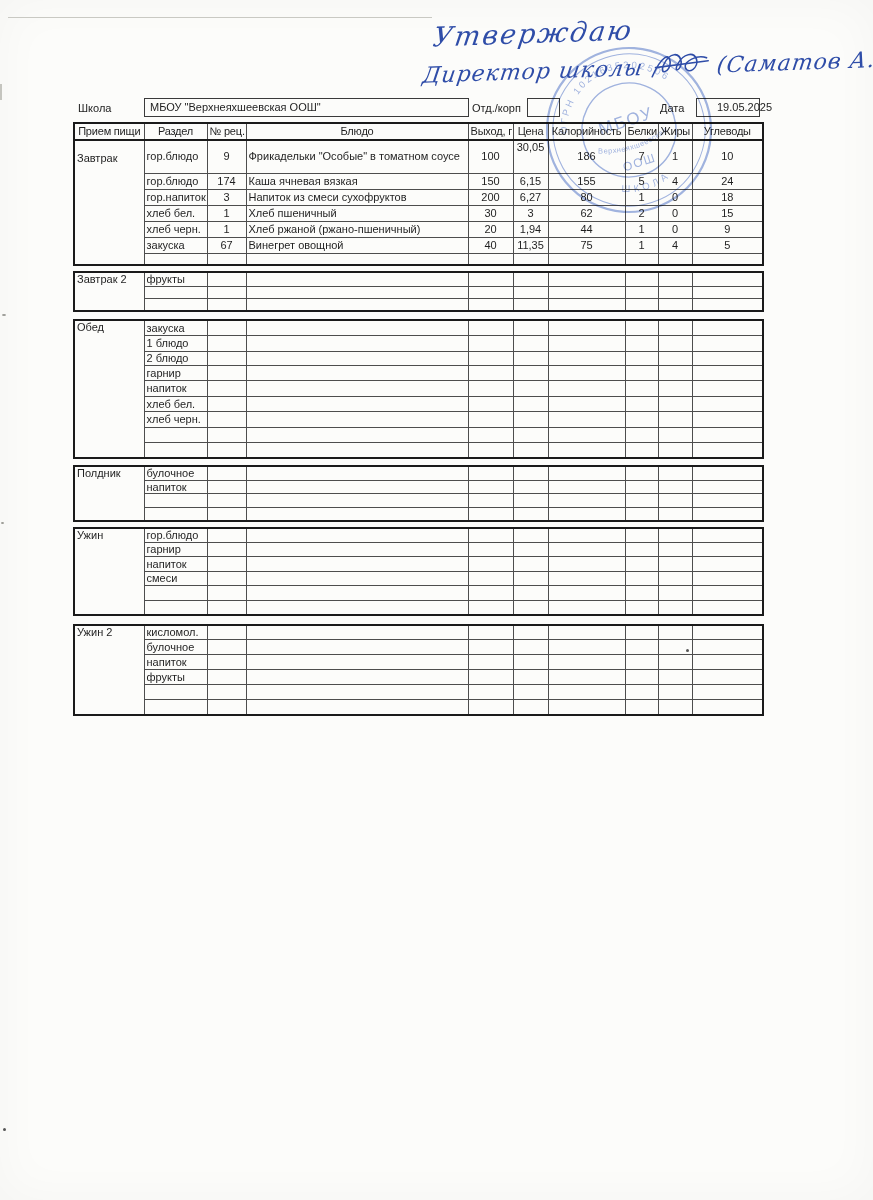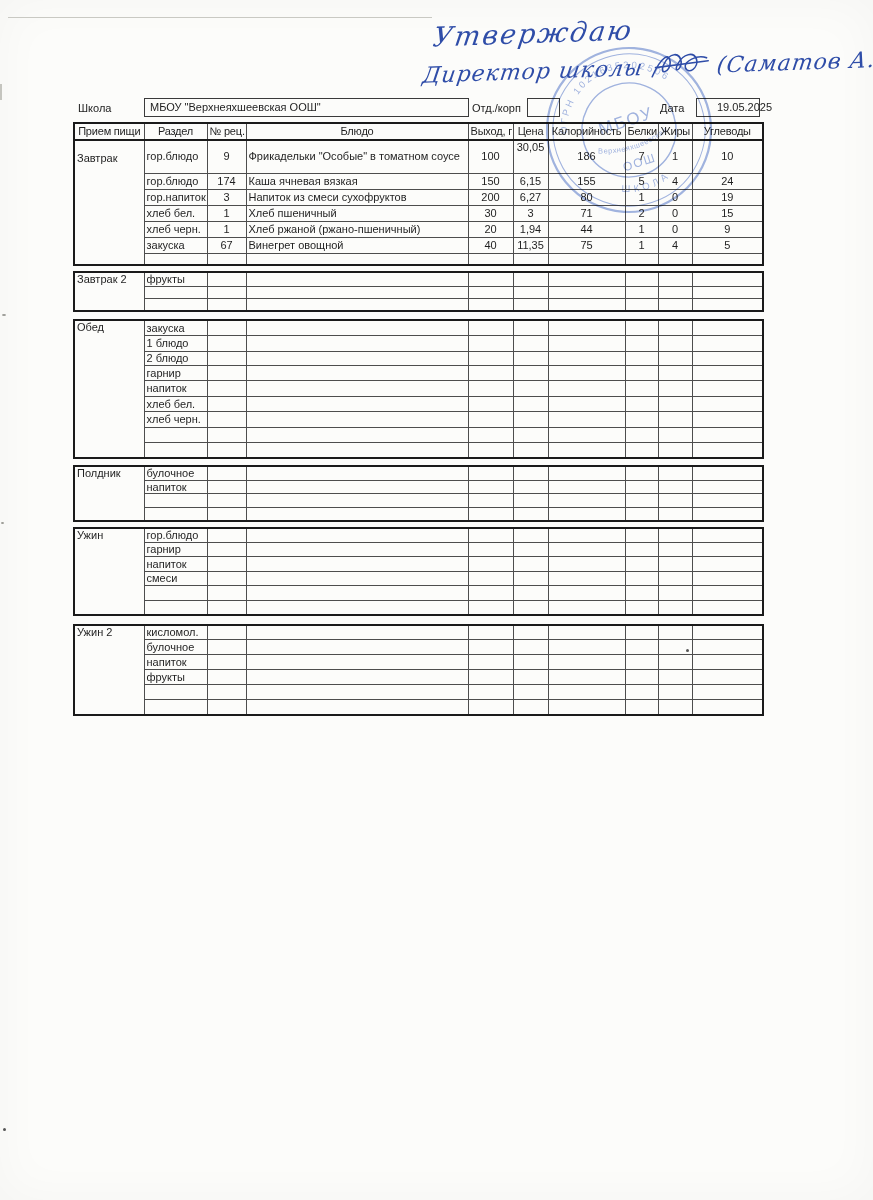--- a/index.html
+++ b/index.html
@@ -175,29 +175,29 @@
           </tr>
           <tr style="height: 16px;">
             <td class="left">гор.напиток</td>
             <td class="num">3</td>
             <td class="left">Напиток из смеси сухофруктов</td>
             <td class="num">200</td>
             <td class="num">6,27</td>
             <td class="num">80</td>
             <td class="num">1</td>
             <td class="num">0</td>
-            <td class="num">19</td>
+            <td class="num">18</td>
           </tr>
           <tr style="height: 16px;">
             <td class="left">хлеб бел.</td>
             <td class="num">1</td>
             <td class="left">Хлеб пшеничный</td>
             <td class="num">30</td>
             <td class="num">3</td>
-            <td class="num">71</td>
+            <td class="num">62</td>
             <td class="num">2</td>
             <td class="num">0</td>
             <td class="num">15</td>
           </tr>
           <tr style="height: 16px;">
             <td class="left">хлеб черн.</td>
             <td class="num">1</td>
             <td class="left">Хлеб ржаной (ржано-пшеничный)</td>
             <td class="num">20</td>
             <td class="num">1,94</td>

